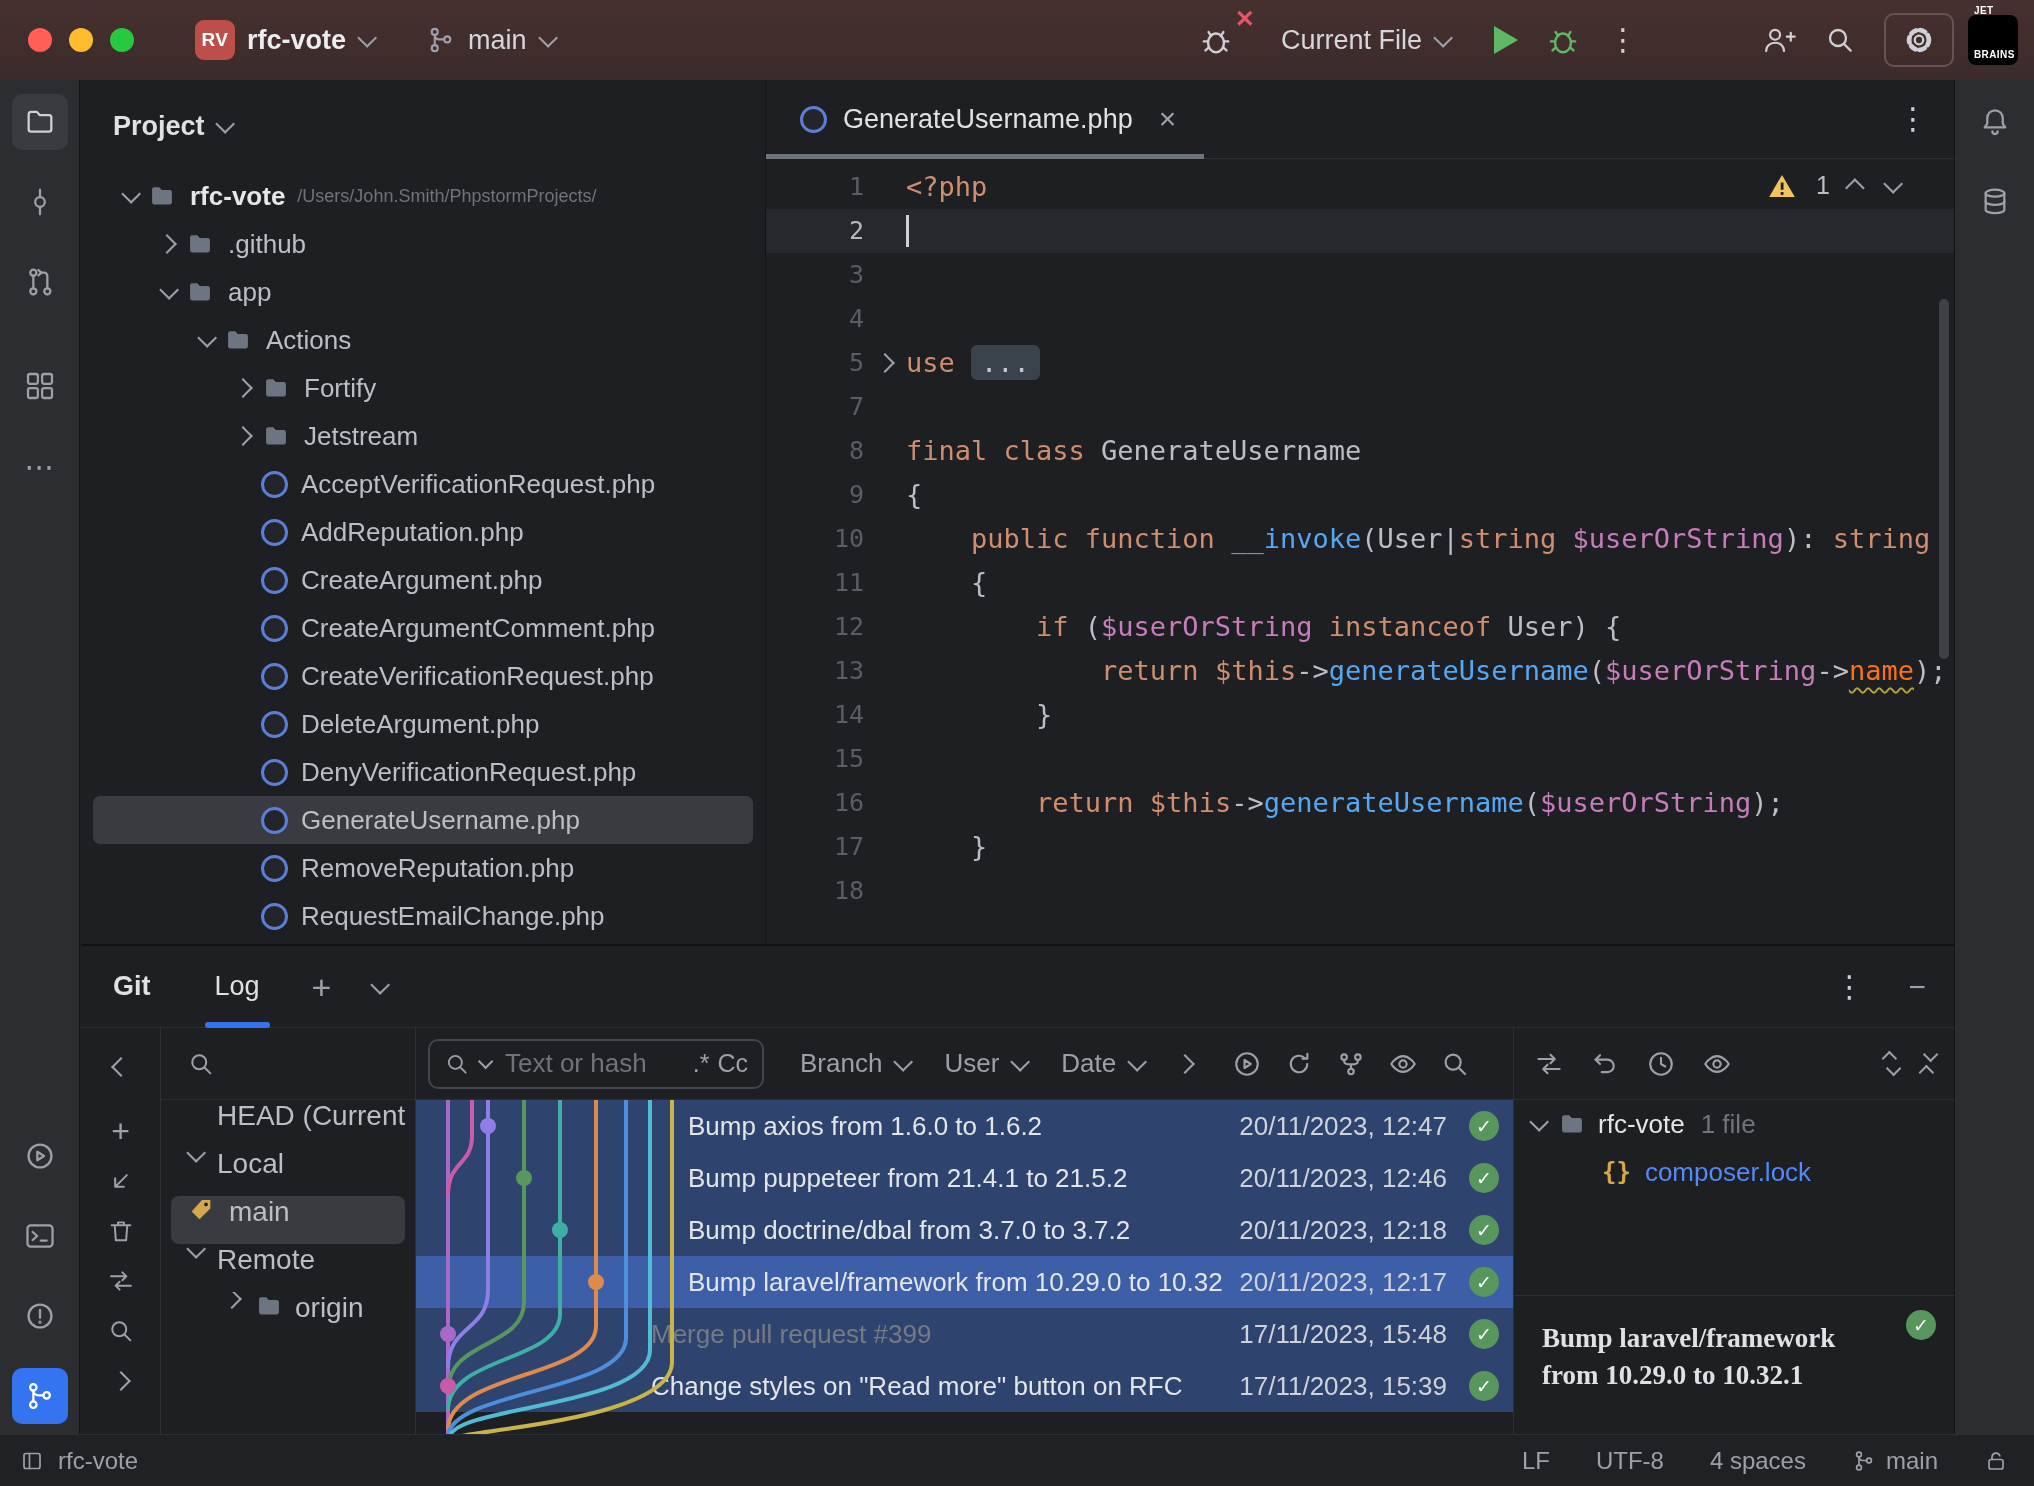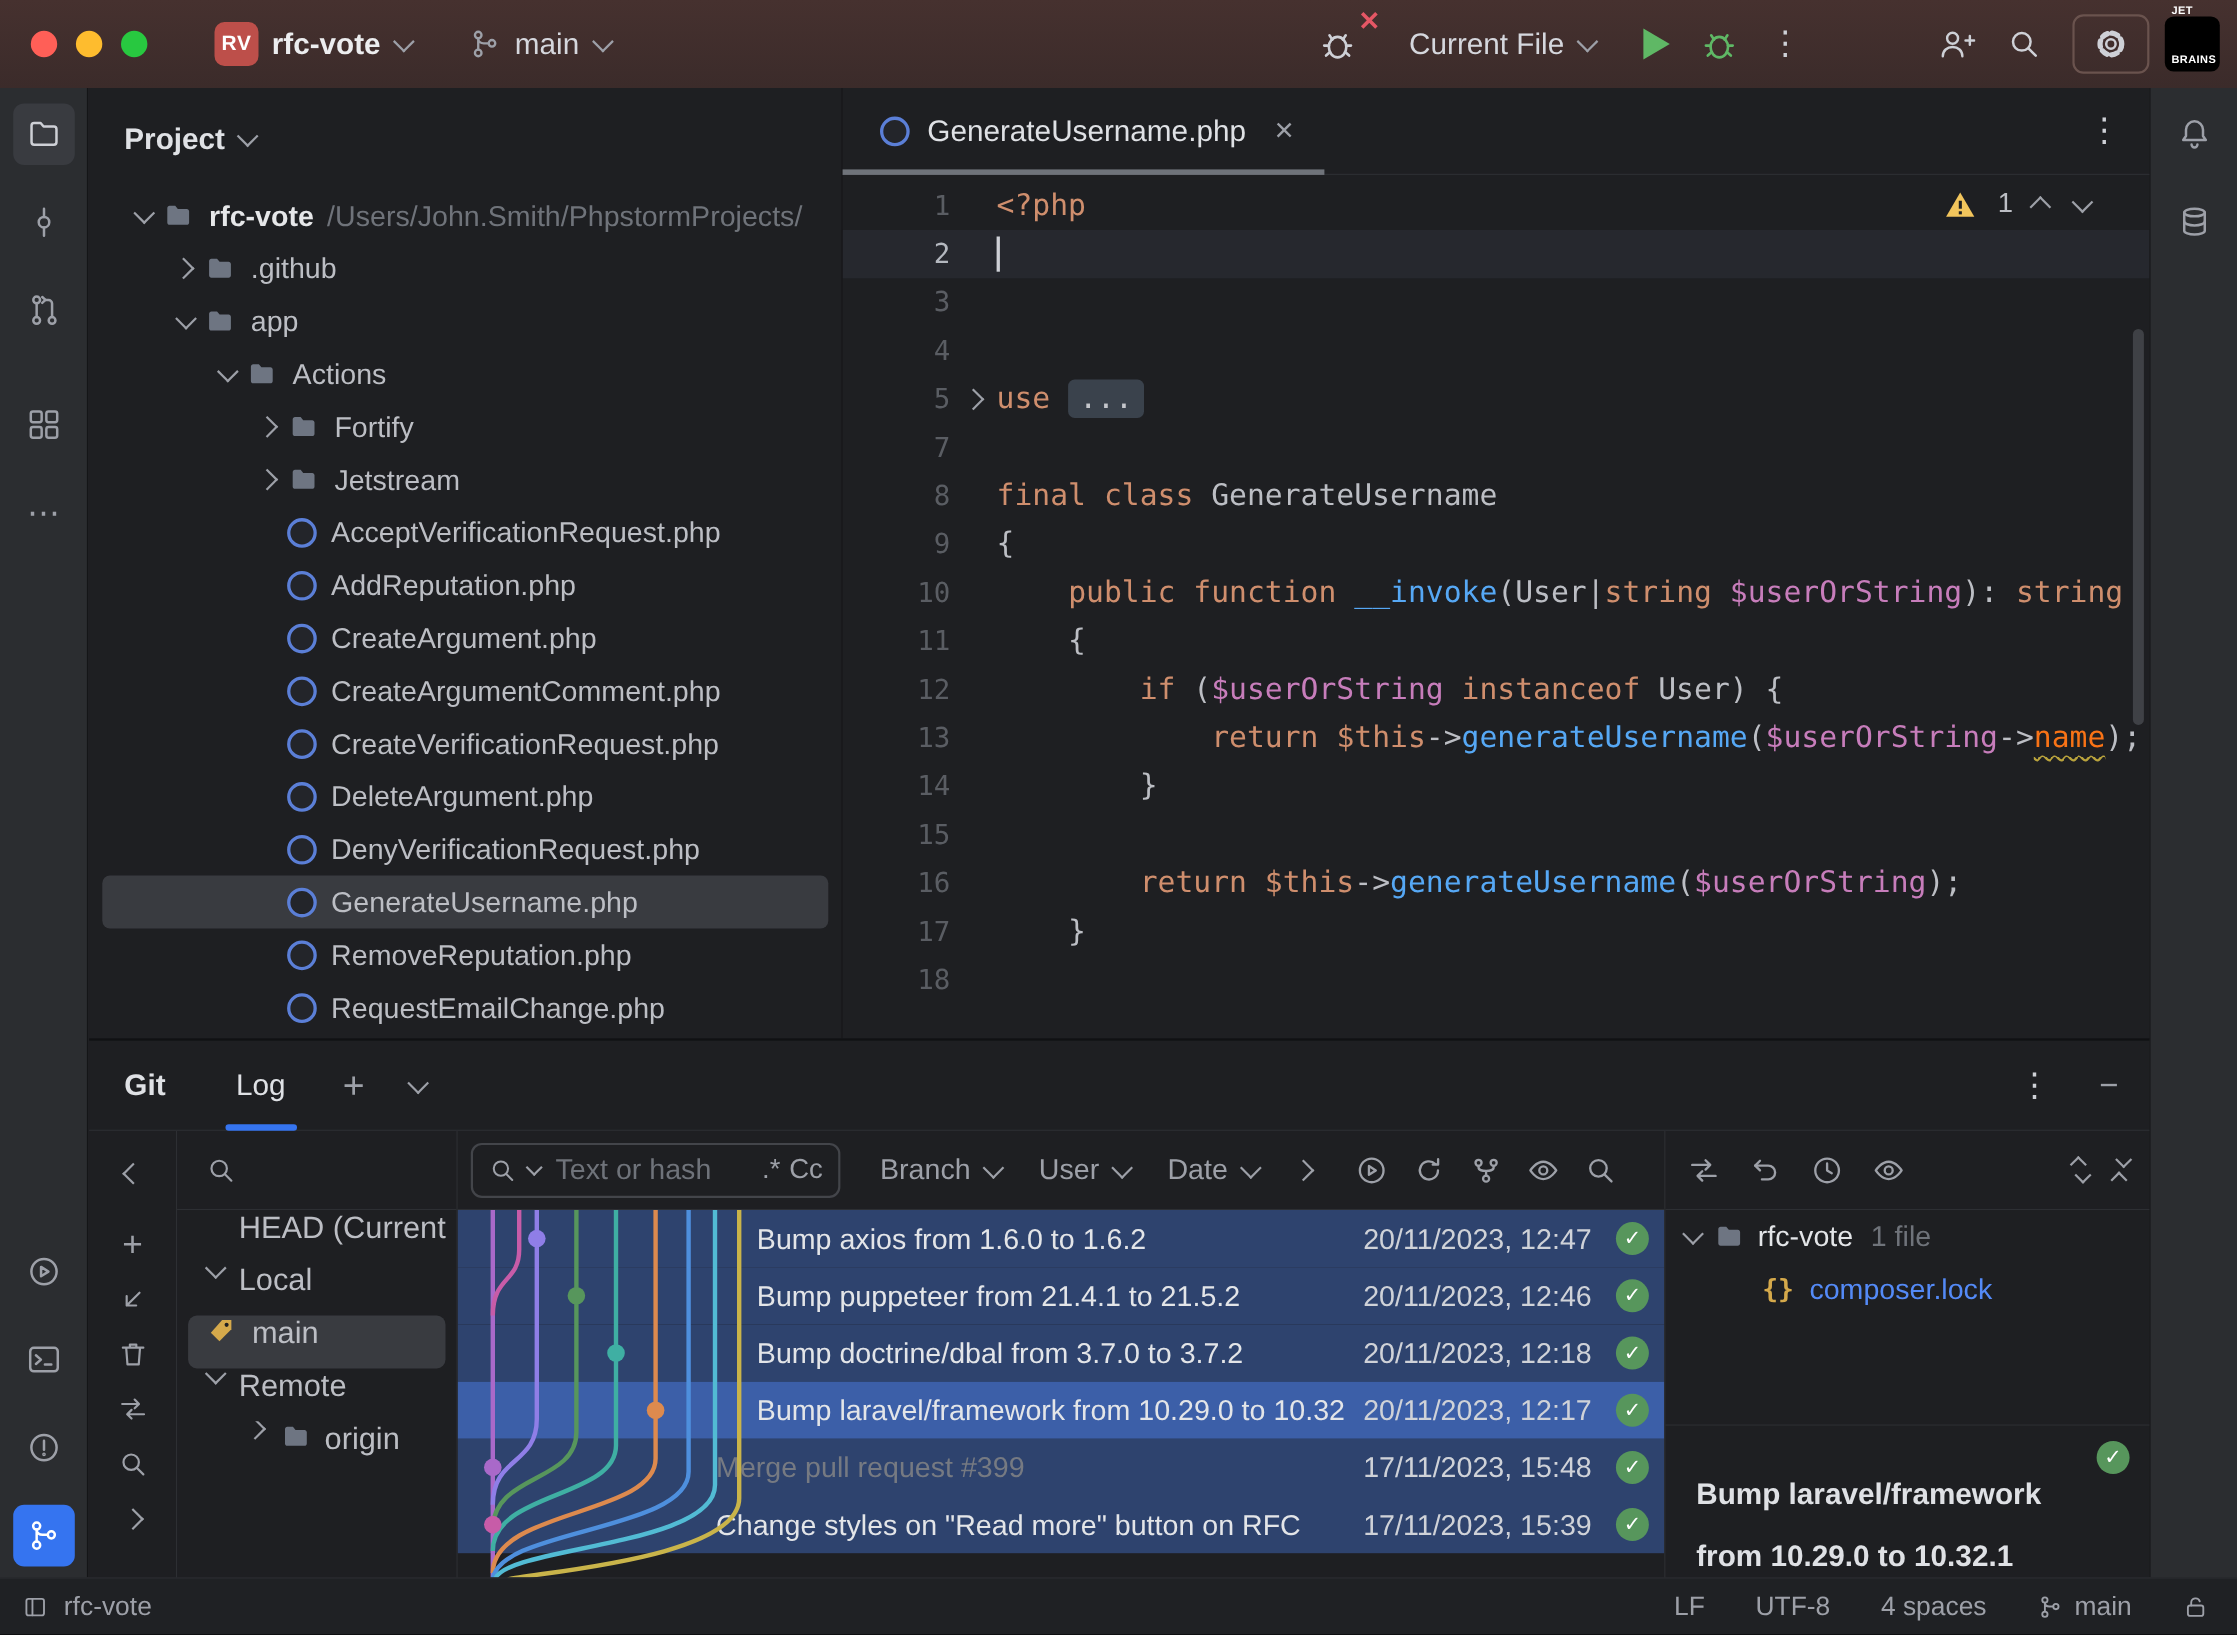--- a/index.html
+++ b/index.html
@@ -51,21 +51,21 @@
     border-right:1px solid #141517;box-sizing:border-box;overflow:hidden;}
   #project-header{height:92px;display:flex;align-items:center;gap:11px;padding-left:32px;box-sizing:border-box;}
   #project-header .ph-label{font-size:27px;font-weight:700;color:#dfe1e5;}
   .tree-row{height:48px;display:flex;align-items:center;margin:0 12px;border-radius:7px;white-space:nowrap;overflow:hidden;}
   .tree-row.selected{background:#393b40;}
   .chv-box{width:36px;display:flex;justify-content:center;flex:none;}
   .ic-folder{width:30px;display:flex;justify-content:center;flex:none;}
   .ic-php{width:27px;height:27px;border-radius:50%;border:3.5px solid #5b7fd7;background:#23252a;box-sizing:border-box;flex:none;}
   .tree-label{margin-left:13px;font-size:26px;color:#bcbec4;}
   .tree-label.bold{color:#e6e7e9;font-weight:700;}
-  .tree-suffix{color:#6f737a;margin-left:12px;font-size:26px;}
+  .tree-suffix{color:#6f737a;margin-left:12px;font-size:18px;}
 
   
   #editor{position:absolute;left:766px;top:80px;right:80px;height:864px;background:#1e1f22;box-sizing:border-box;}
   #tabbar{height:79px;border-bottom:1px solid #2d2f33;display:flex;align-items:center;box-sizing:border-box;}
   .tab{display:flex;align-items:center;height:100%;padding:0 28px 0 34px;position:relative;gap:16px;}
   .tab-label{font-size:27px;color:#dfe1e5;}
   .tab-close{color:#9da0a8;font-size:30px;margin-left:10px;}
   .tab-underline{position:absolute;left:0;bottom:-1px;width:100%;height:5px;background:#6f737a;}
   .tabbar-kebab{margin-left:auto;margin-right:26px;}
   #editor-body{position:relative;height:785px;padding-top:6px;box-sizing:border-box;overflow:hidden;}
@@ -130,22 +130,22 @@
   #details{width:440px;display:flex;flex-direction:column;flex:none;box-sizing:border-box;}
   #details-toolbar{height:72px;border-bottom:1px solid #2d2f33;display:flex;align-items:center;
     padding:0 20px;gap:26px;box-sizing:border-box;flex:none;}
   .dt-spacer{flex:1;}
   .dt-row{height:48px;display:flex;align-items:center;font-size:26px;white-space:nowrap;overflow:hidden;}
   .dt-root-label{color:#e3e5e8;margin-left:12px;}
   .dt-count{color:#6f737a;margin-left:16px;}
   .brace-ic{color:#d5a94b;font-family:"DejaVu Sans Mono",monospace;font-size:24px;font-weight:bold;}
   .dt-file{color:#548af7;margin-left:14px;}
   #commit-msg-box{margin-top:auto;border-top:1px solid #2d2f33;position:relative;padding:24px 28px;height:140px;box-sizing:border-box;}
-  .msg-line{font-family:Liberation Sans, sans-serif;font-weight:700;font-size:27px;
-    color:#dfe1e5;line-height:37px;white-space:nowrap;margin-top:20px;}
+  .msg-line{font-family:Liberation Serif, serif;font-weight:700;font-size:27px;
+    color:#dfe1e5;line-height:37px;white-space:nowrap;}
   .msg-check{position:absolute;right:18px;top:14px;}
 
   
   #status-bar{position:absolute;left:0;bottom:0;width:100%;height:52px;background:#1f2124;border-top:1px solid #2d2f33;
     display:flex;align-items:center;font-size:24px;color:#9da0a8;box-sizing:border-box;}
   .sb-left{display:flex;align-items:center;gap:14px;margin-left:20px;}
   .sb-right{margin-left:auto;display:flex;align-items:center;gap:46px;margin-right:26px;}
   .sb-item{display:flex;align-items:center;gap:10px;}
 </style>
 </head>

